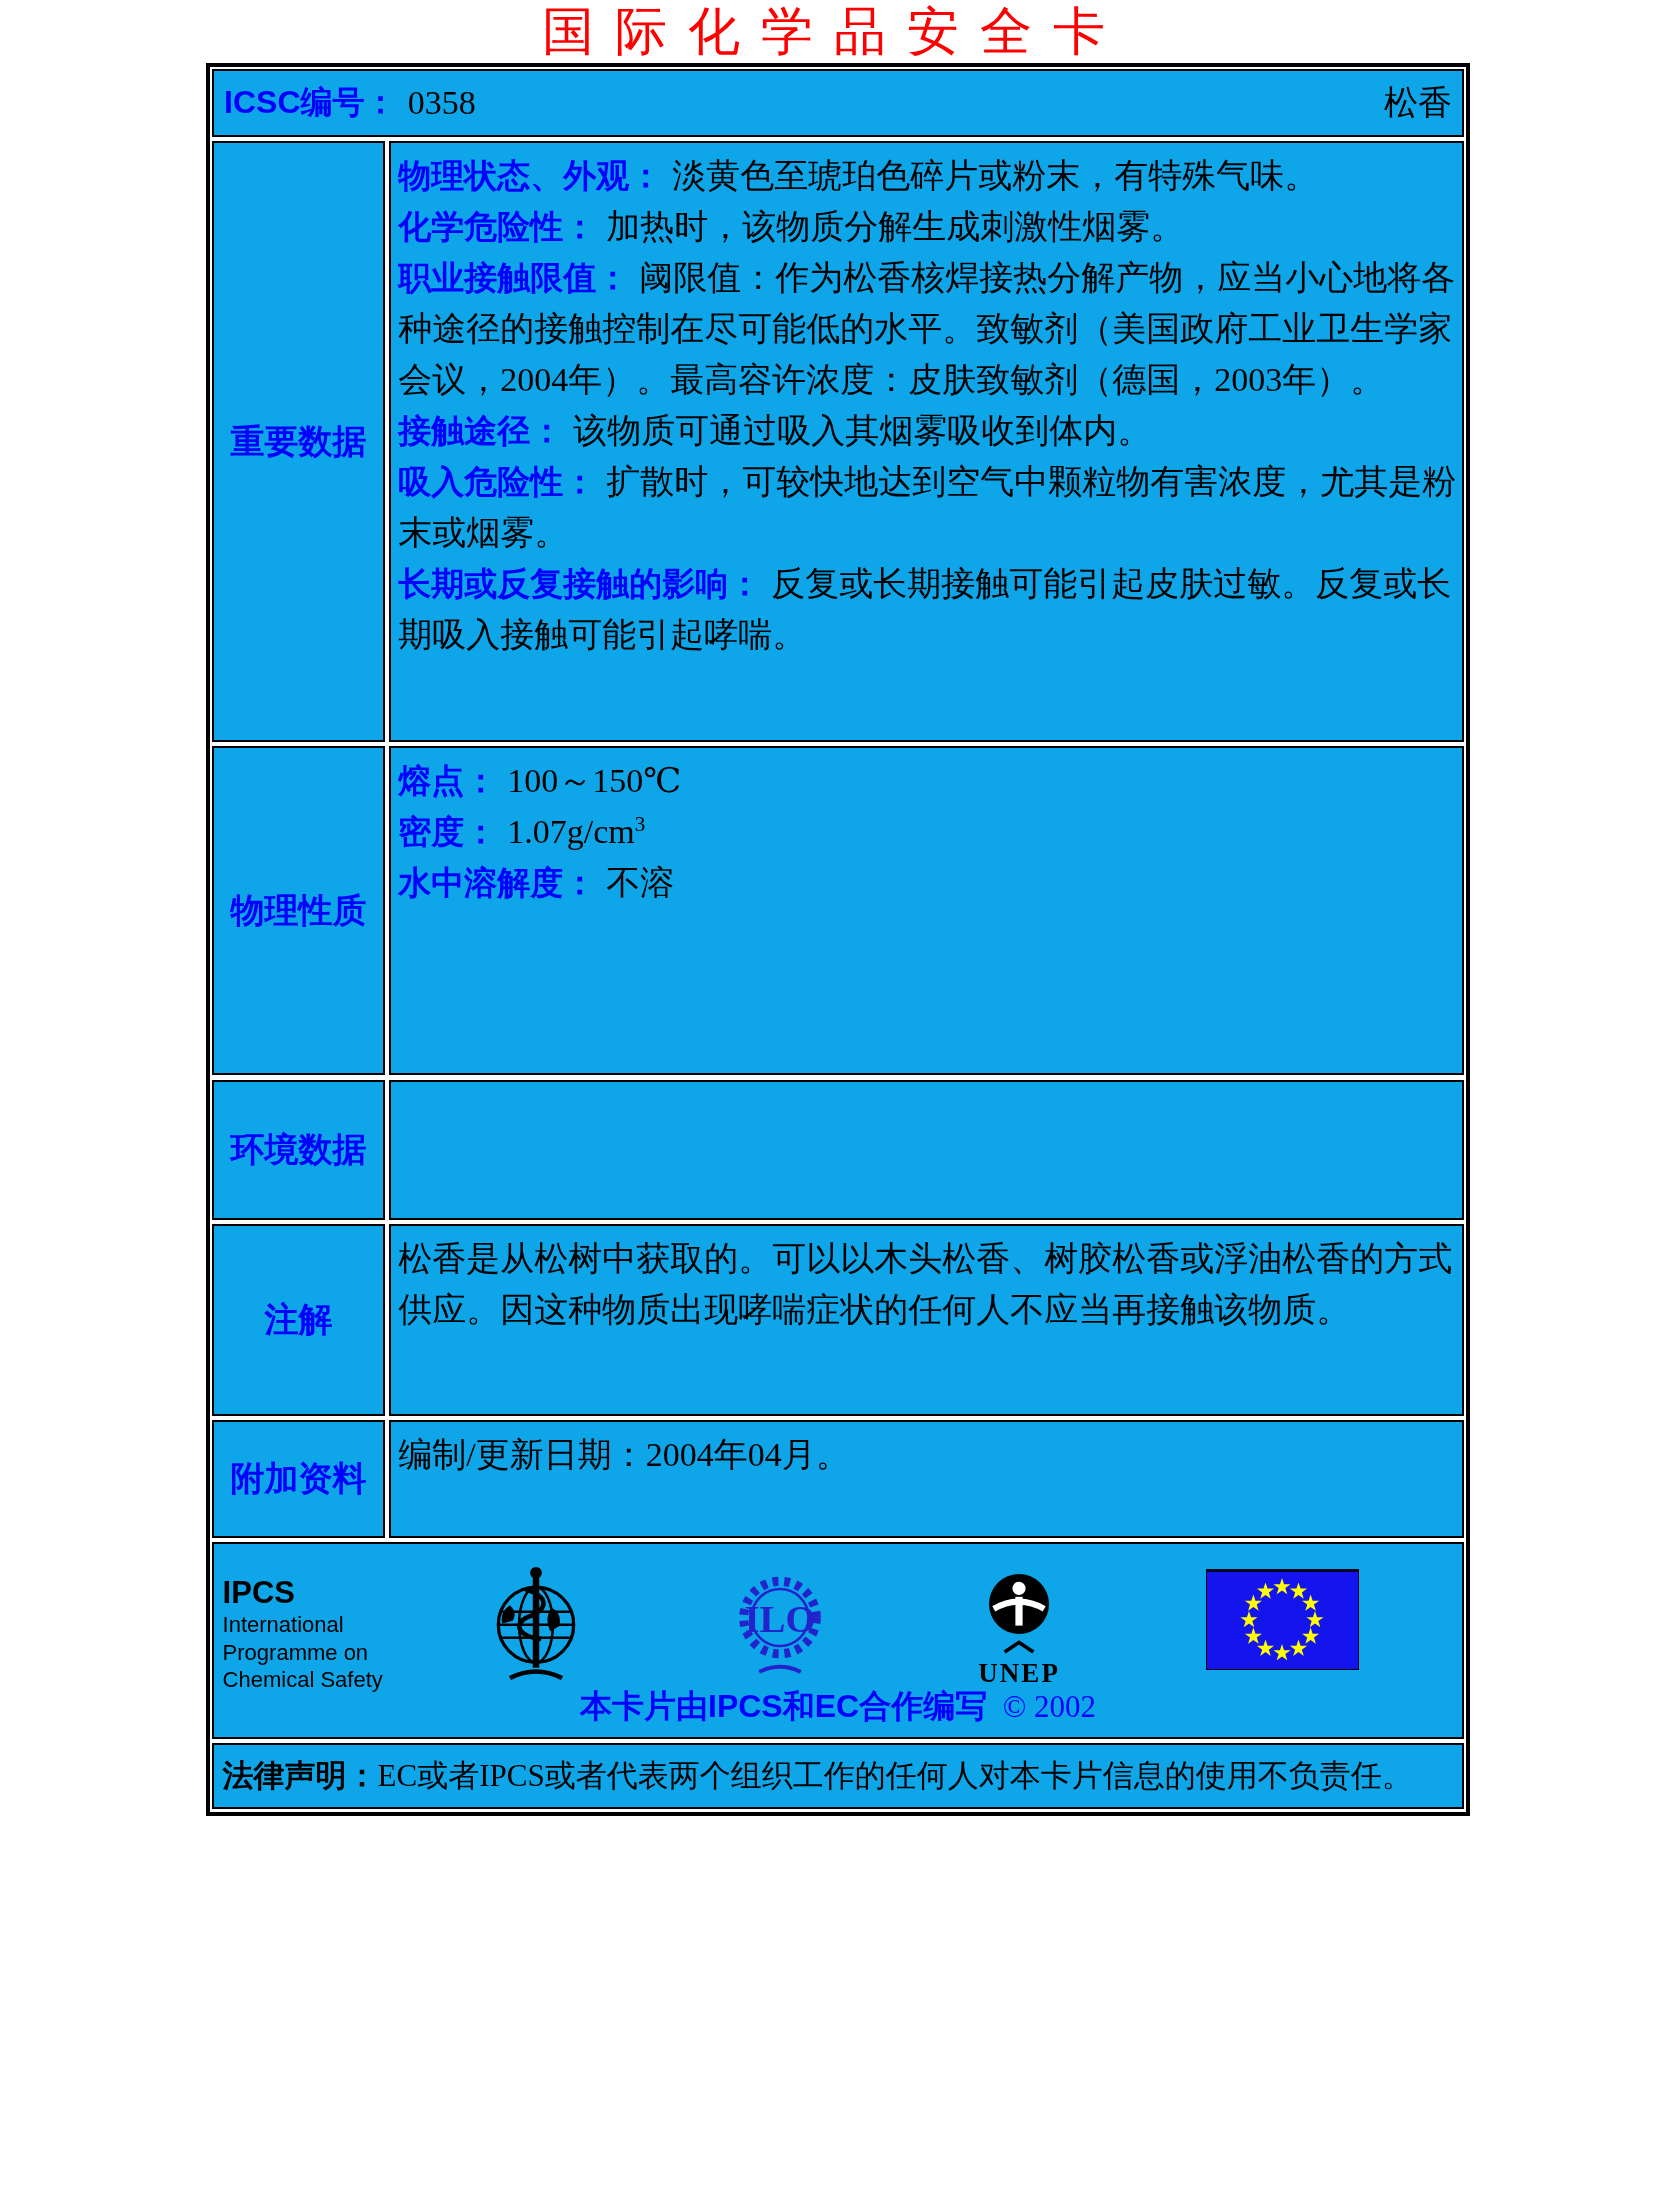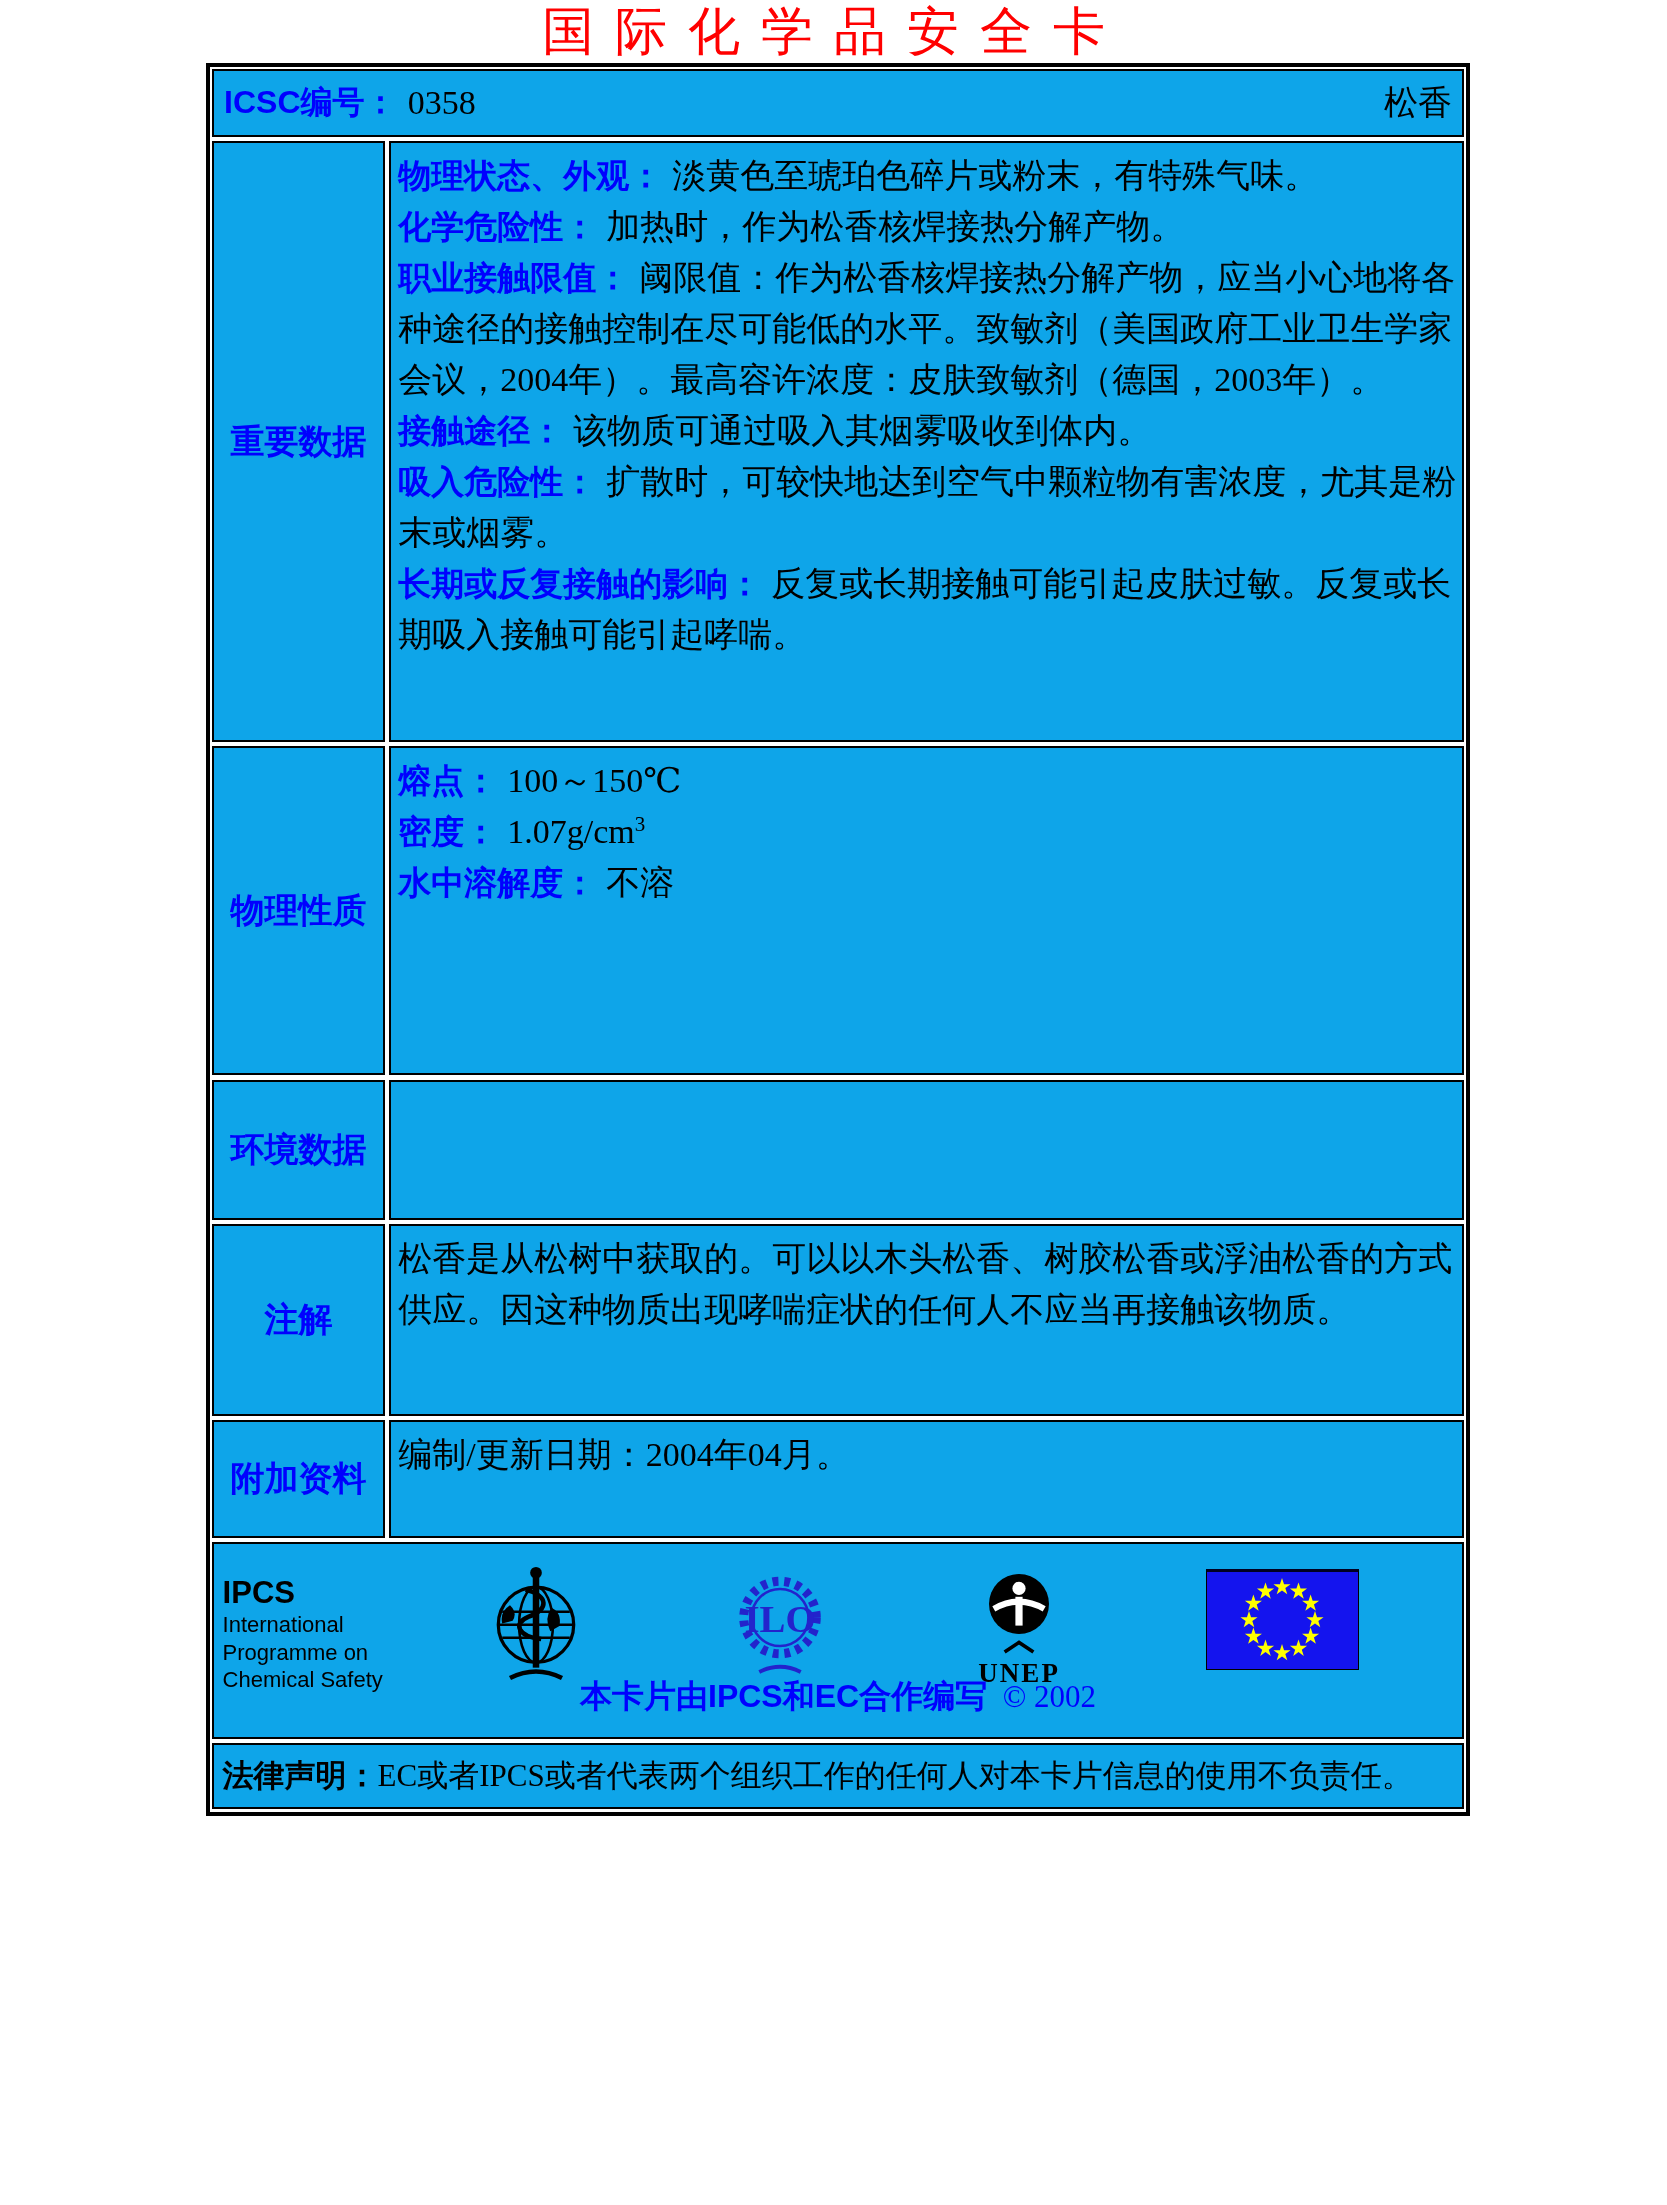--- a/index.html
+++ b/index.html
@@ -64,21 +64,21 @@
   .ipcs-block .acr { font-size: 31px; font-weight: bold; line-height: 37px; }
   .ipcs-block .ln { font-size: 22px; line-height: 27.5px; }
   .logo-who  { position: absolute; left: 257px;  top: 8.5px; }
   .logo-ilo  { position: absolute; left: 501px;  top: 14px; color:#2323CC; }
   .logo-unep { position: absolute; left: 745px; top: 7px; width: 120px; text-align: center; }
   .unep-word { font-family: "Liberation Serif", serif; font-weight: bold; font-size: 27px; line-height: 32px; letter-spacing: 2.1px; }
   .eu-flag {
     position: absolute; left: 992px; top: 25px; width: 153px; height: 101px;
     background: #1414EE; border: 1.4px solid #000; border-top: 3.5px solid #000022;
   }
-  .credit-line { position: absolute; bottom: 18px; left: 0; width: 100%; text-align: center; color: #0000FF; }
+  .credit-line { position: absolute; bottom: 8px; left: 0; width: 100%; text-align: center; color: #0000FF; }
   .credit-line .credit {
     font-family: "Liberation Sans", "DejaVu Sans", sans-serif;
     font-weight: bold; font-size: 32px;
   }
   .credit-line .copy { font-size: 31px; margin-left: 15.5px; font-family: "Liberation Serif", serif; }
   
   .legal { display: flex; align-items: center; padding: 0 8.5px; font-size: 31px; }
   .legal .k {
     font-family: "Liberation Sans", "DejaVu Sans", sans-serif;
     font-weight: bold; margin-right: 0; font-size: 31px;
@@ -99,21 +99,21 @@
     </span>
     <span>松香</span>
   </div>
 
   <div class="cell lbl">重要数据</div>
   <div class="cell val">
     <p class="item">
       <span class="k">物理状态、外观：</span><span class="v">淡黄色至琥珀色碎片或粉末，有特殊气味。</span>
     </p>
     <p class="item">
-      <span class="k">化学危险性：</span><span class="v">加热时，作为松香核焊接热分解产物。</span>
+      <span class="k">化学危险性：</span><span class="v">加热时，该物质分解生成刺激性烟雾。</span>
     </p>
     <p class="item">
       <span class="k">职业接触限值：</span><span class="v">阈限值：作为松香核焊接热分解产物，应当小心地将各种途径的接触控制在尽可能低的水平。致敏剂（美国政府工业卫生学家会议，2004年）。最高容许浓度：皮肤致敏剂（德国，2003年）。</span>
     </p>
     <p class="item">
       <span class="k">接触途径：</span><span class="v">该物质可通过吸入其烟雾吸收到体内。</span>
     </p>
     <p class="item">
       <span class="k">吸入危险性：</span><span class="v">扩散时，可较快地达到空气中颗粒物有害浓度，尤其是粉末或烟雾。</span>
     </p>

